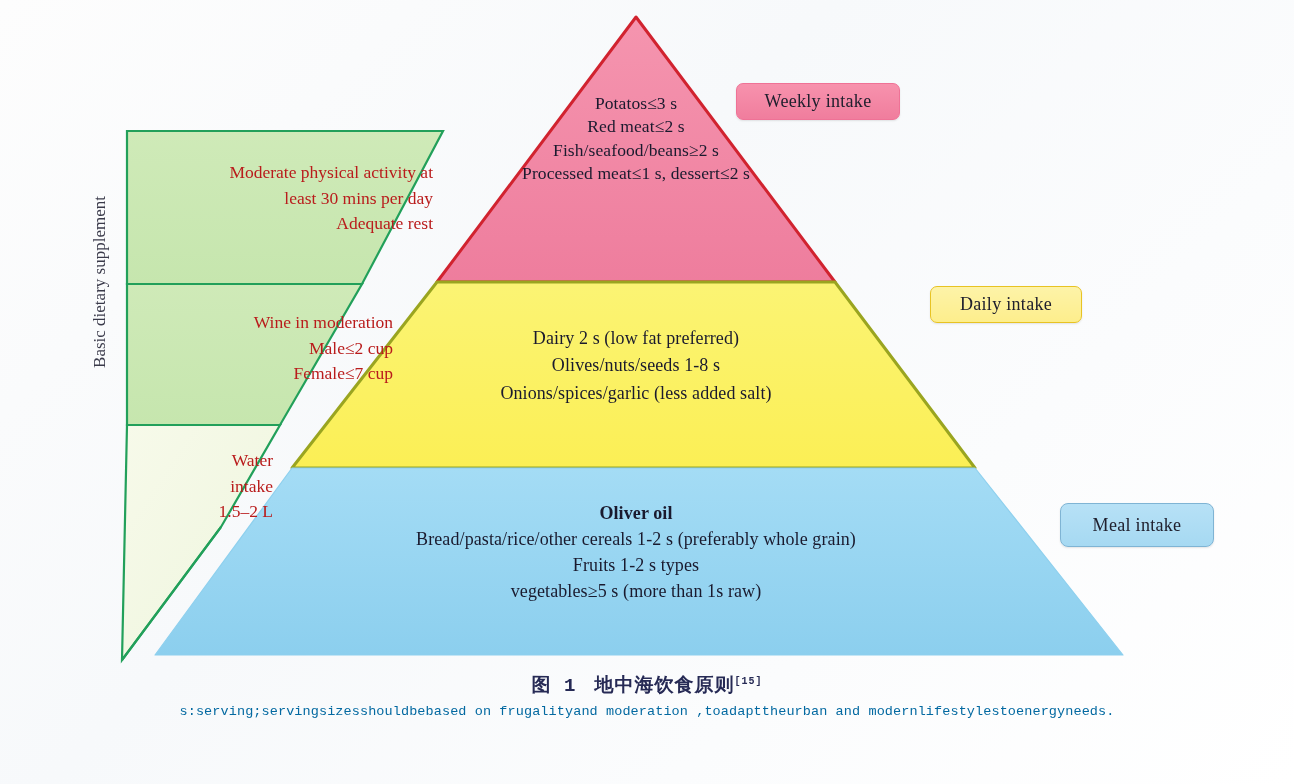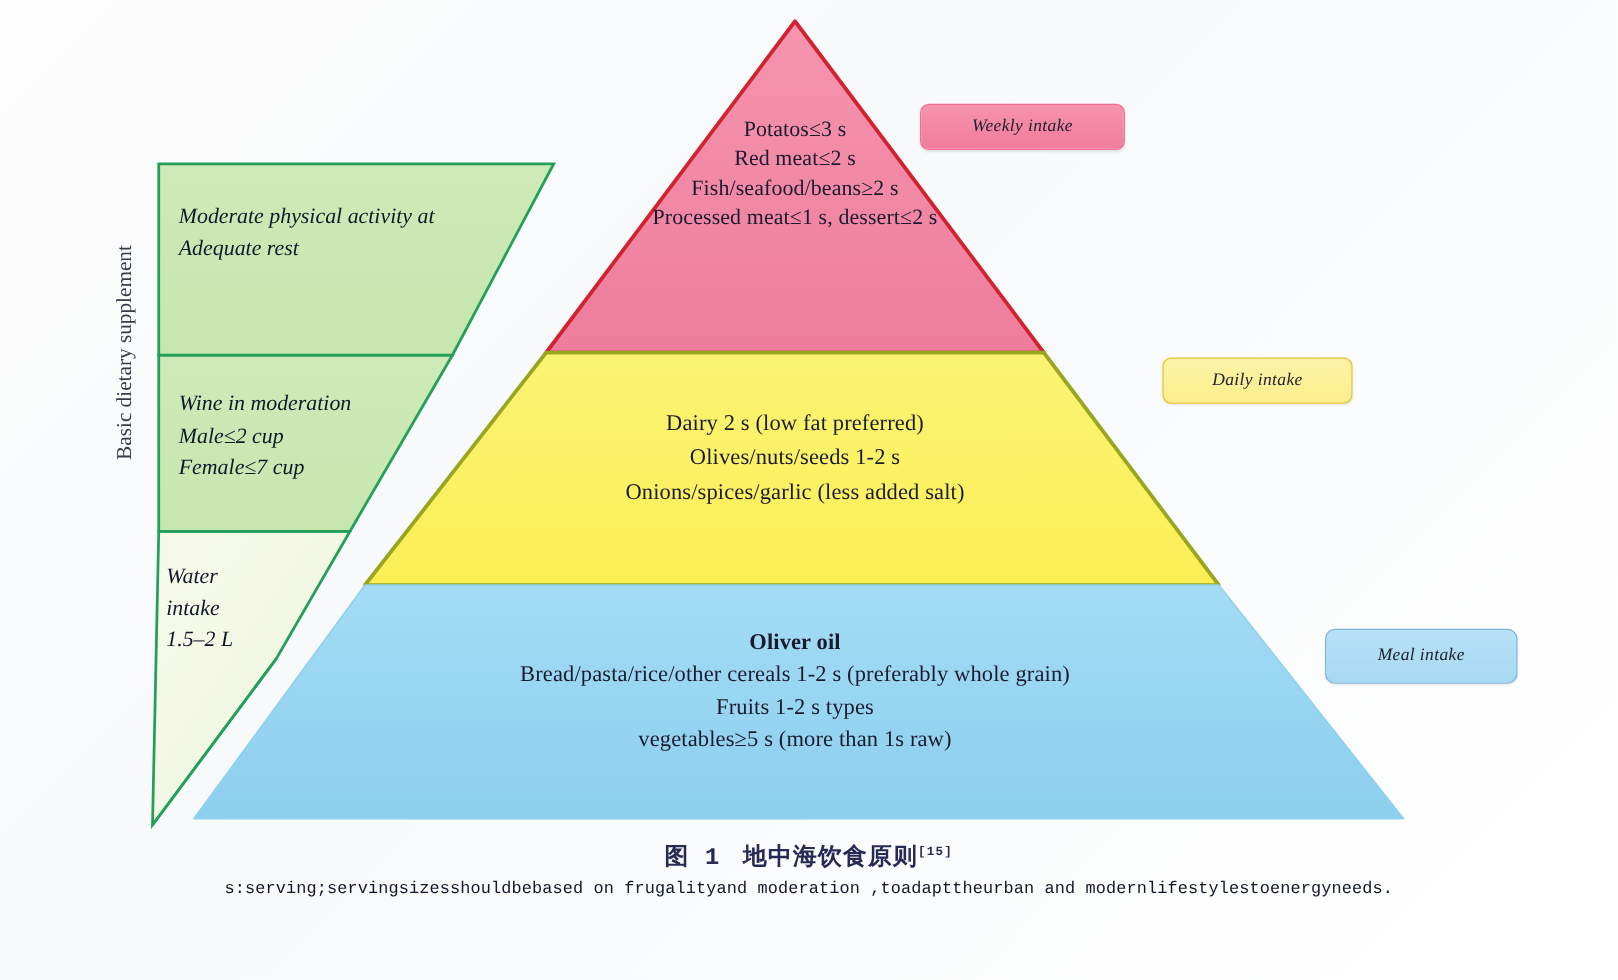--- a/index.html
+++ b/index.html
@@ -52,25 +52,24 @@
     font-size: 18px;
     line-height: 1.45;
   }
   #meal-text .line.strong {
     font-weight: bold;
   }
 
   
   .green-text {
     position: absolute;
-    color: #0f172a;
+    color: #b91c1c;
     line-height: 1.46;
     font-size: 17.5px;
-    text-align: left;
-    font-style: italic;
+    text-align: right;
   }
   .green-text .line { display: block; white-space: nowrap; }
 
   #green-text-1 { left: 143px; top: 160px; width: 290px; }
   #green-text-2 { left: 143px; top: 310px; width: 250px; }
   #green-text-3 { left: 133px; top: 448px; width: 140px; }
 
   
   #axis-label {
     position: absolute;
@@ -85,25 +84,24 @@
     white-space: nowrap;
   }
 
   
   .badge {
     position: absolute;
     display: flex;
     align-items: center;
     justify-content: center;
     border-radius: 7px;
-    font-size: 14px;
+    font-size: 18px;
     color: #20202e;
     letter-spacing: 0.3px;
     box-shadow: 0 1px 2px rgba(0,0,0,0.10);
-    font-style: italic;
   }
   #badge-weekly {
     left: 736px; top: 83px;
     width: 162px; height: 35px;
     background: linear-gradient(180deg,#f792ad 0%, #f07d9d 100%);
     border: 1px solid #ef7296;
   }
   #badge-daily {
     left: 930px; top: 286px;
     width: 150px; height: 35px;
@@ -134,21 +132,21 @@
     margin-bottom: 6px;
   }
   #caption-en {
     font-size: 18px;
     letter-spacing: 0.4px;
     margin-bottom: 9px;
   }
   #caption-note {
     font-size: 13.5px;
     letter-spacing: 0.1px;
-    color: #0f172a;
+    color: #0369a1;
   }
   .sup {
     font-size: 10px;
     vertical-align: super;
   }
   .cap-gap { display: inline-block; width: 18px; }
 </style>
 </head>
 <body>
 
@@ -196,20 +194,21 @@
       <path d="M 437,282 L 835,282 L 975,468 L 292,468 Z" fill="url(#gradYellow)" stroke="#9aa520" stroke-width="3" stroke-linejoin="round"></path>
 
       <path d="M 292,468 L 975,468 L 1123,655 L 155,655 Z" fill="url(#gradBlue)" stroke="#8ed0ee" stroke-width="1.2" stroke-linejoin="round"></path>
     </g>
   </svg>
 
   <div id="axis-label">Basic dietary supplement</div>
 
   <div class="green-text" id="green-text-1">
     <span class="line">Moderate physical activity at</span>
+    <span class="line">least 30 mins per day</span>
     <span class="line">Adequate rest</span>
   </div>
 
   <div class="green-text" id="green-text-2">
     <span class="line">Wine in moderation</span>
     <span class="line">Male≤2 cup</span>
     <span class="line">Female≤7 cup</span>
   </div>
 
   <div class="green-text" id="green-text-3">
@@ -220,21 +219,21 @@
 
   <div class="tier-text" id="weekly-text">
     <span class="line">Potatos≤3 s</span>
     <span class="line">Red meat≤2 s</span>
     <span class="line">Fish/seafood/beans≥2 s</span>
     <span class="line">Processed meat≤1 s, dessert≤2 s</span>
   </div>
 
   <div class="tier-text" id="daily-text">
     <span class="line">Dairy 2 s (low fat preferred)</span>
-    <span class="line">Olives/nuts/seeds 1-2 s</span>
+    <span class="line">Olives/nuts/seeds 1-8 s</span>
     <span class="line">Onions/spices/garlic (less added salt)</span>
   </div>
 
   <div class="tier-text" id="meal-text">
     <span class="line strong">Oliver oil</span>
     <span class="line">Bread/pasta/rice/other cereals 1-2 s (preferably whole grain)</span>
     <span class="line">Fruits 1-2 s types</span>
     <span class="line">vegetables≥5 s (more than 1s raw)</span>
   </div>
 

